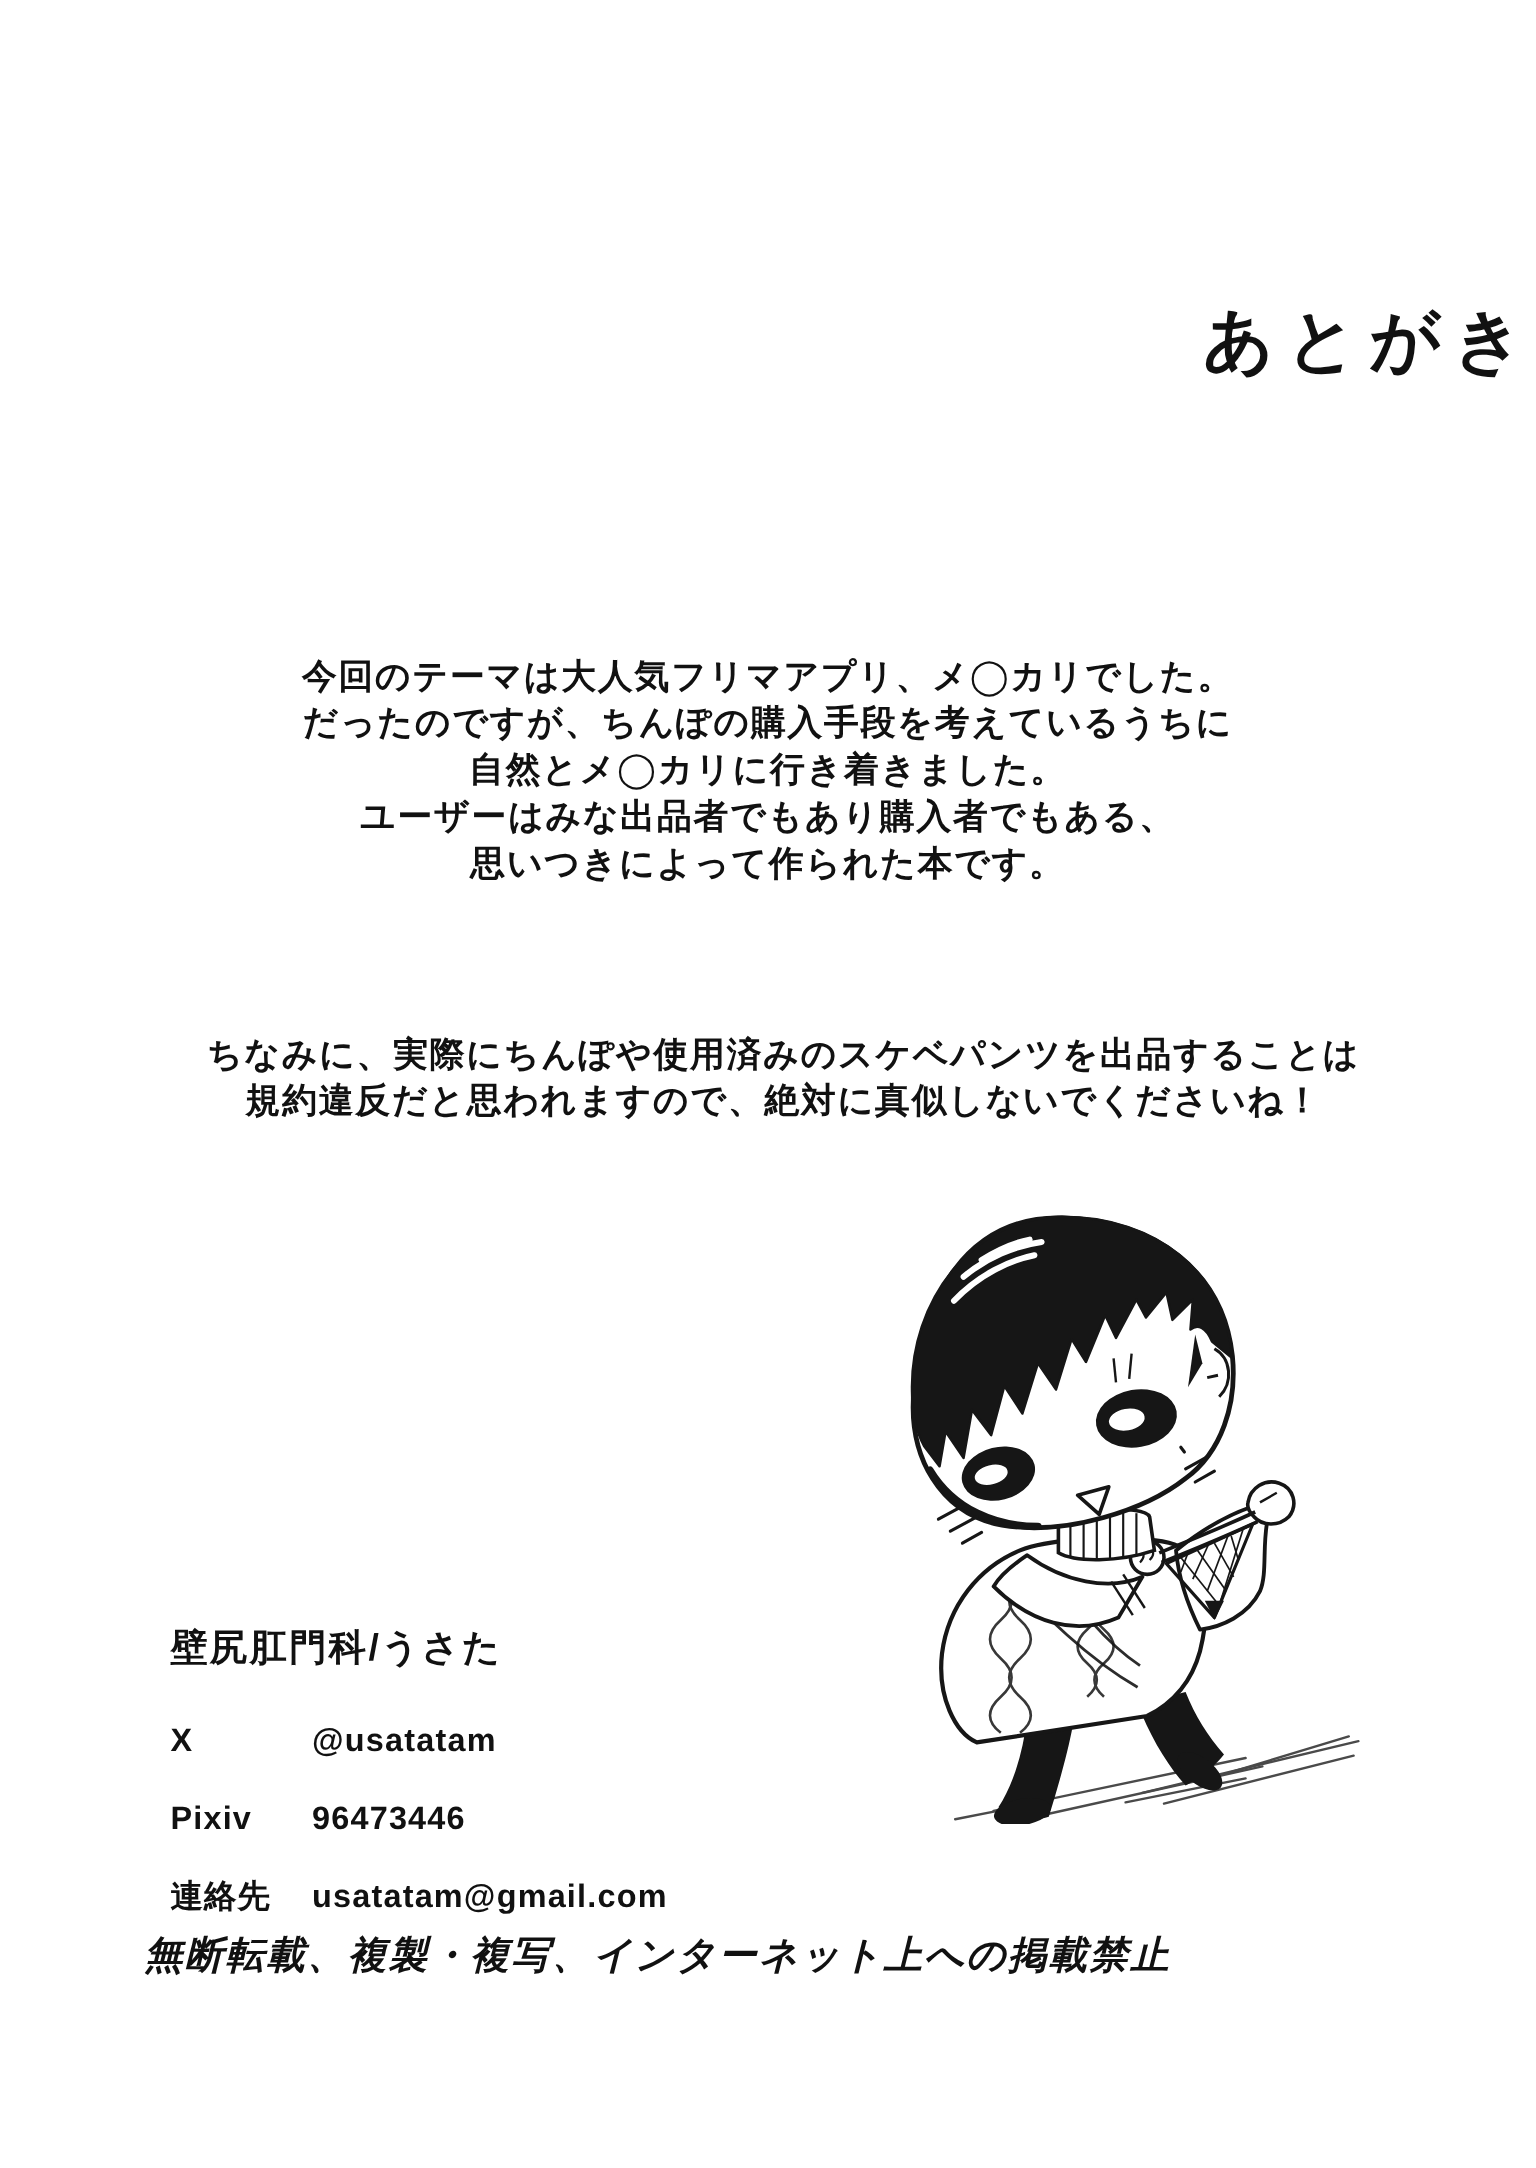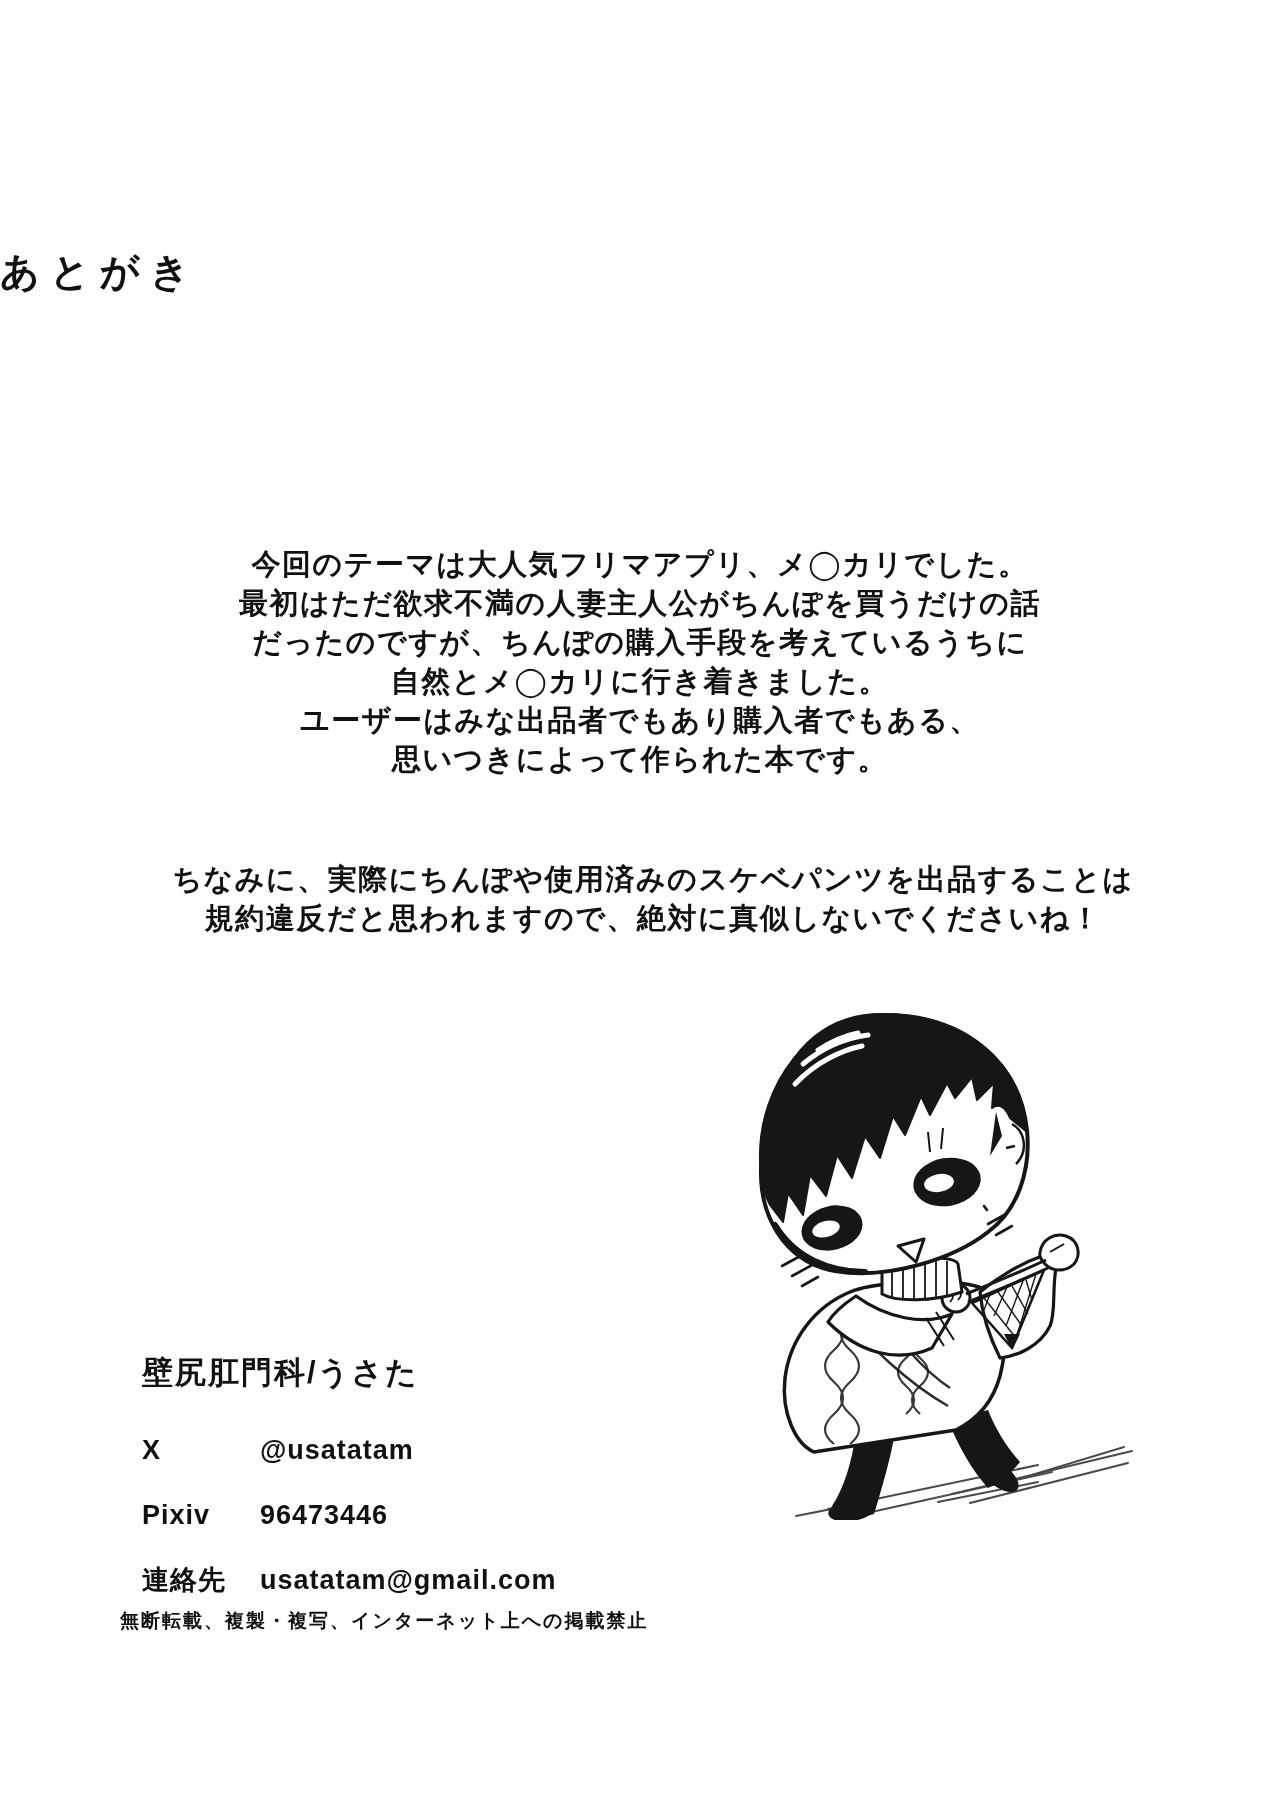--- a/index.html
+++ b/index.html
@@ -10,22 +10,22 @@
     margin: 0 auto;
     background: #ffffff;
     color: #111111;
     font-family: "Liberation Sans", "DejaVu Sans", sans-serif;
     overflow: hidden;
   }
   .title {
     position: absolute;
     top: 245px; left: 0; right: 0;
     margin: 0;
-    text-align: left;
-    font-size: 39px;
+    text-align: right;
+    font-size: 58px;
     font-weight: bold;
     letter-spacing: 10px;
   }
   .para {
     position: absolute;
     left: 0; right: 0;
     text-align: center;
     font-size: 29px;
     line-height: 39px;
     font-weight: 600;
@@ -55,37 +55,37 @@
     font-size: 27px;
     font-weight: 600;
     line-height: 45px;
     letter-spacing: 1px;
     margin-top: 20px;
   }
   .credit-label { display: inline-block; width: 118px; }
   .footer-notice {
     position: absolute;
     left: 120px; top: 1608px;
-    font-size: 19px;
+    font-size: 32px;
     font-weight: 600;
     letter-spacing: 2px;
     white-space: nowrap;
+    font-style: italic;
   }
 </style>
 </head>
 <body>
 
 <div class="page">
 
   <h1 class="title">あとがき</h1>
 
 
   <div class="para p2">
     <div>今回のテーマは大人気フリマアプリ、メ◯カリでした。</div>
-    <div>最初はただ欲求不満の人妻主人公がちんぽを買うだけの話</div>
     <div>だったのですが、ちんぽの購入手段を考えているうちに</div>
     <div>自然とメ◯カリに行き着きました。</div>
     <div>ユーザーはみな出品者でもあり購入者でもある、</div>
     <div>思いつきによって作られた本です。</div>
   </div>
 
   <div class="para p3">
     <div>ちなみに、実際にちんぽや使用済みのスケベパンツを出品することは</div>
     <div>規約違反だと思われますので、絶対に真似しないでくださいね！</div>
   </div>

